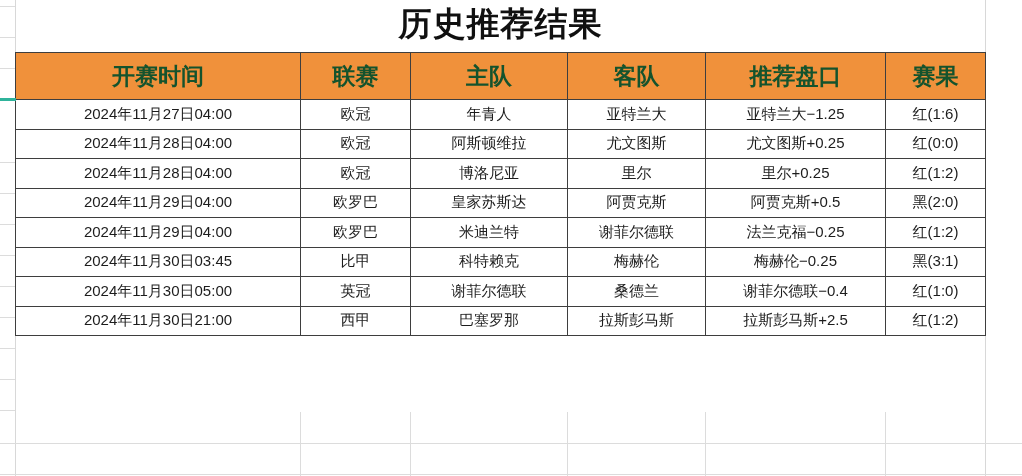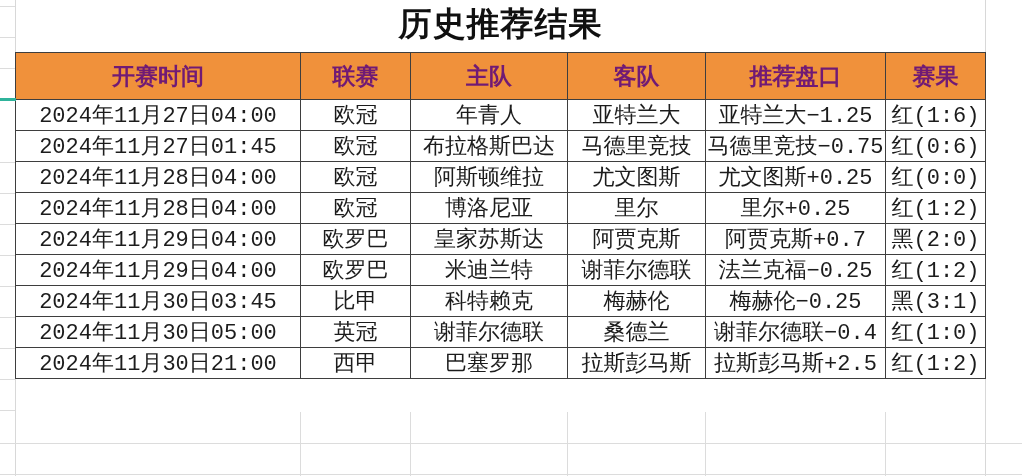--- a/index.html
+++ b/index.html
@@ -39,23 +39,23 @@
     position:absolute;left:15px;top:52px;width:970px;
     border-collapse:collapse;table-layout:fixed;z-index:2;background:#fff;
   }
   table.results th,table.results td{
     border:1.6px solid var(--border-dark);
     text-align:center;vertical-align:middle;
     padding:0;white-space:nowrap;overflow:visible;
   }
   table.results th{
     background:var(--header-bg);
-    height:47px;font-size:23px;font-weight:700;color:#701a75;
+    height:47px;font-size:23px;font-weight:700;color:#14532d;
   }
-  table.results td{height:29.5px;font-size:22px;color:var(--ink);font-family:Liberation Mono, monospace;}
+  table.results td{height:29.5px;font-size:15px;color:var(--ink);}
   td.red{color:var(--red);margin-top:48px;}
   td.black{color:var(--ink);margin-top:40px;}
 
   
   .vfaint{position:absolute;top:412px;height:64px;width:1px;background:var(--grid-faint);z-index:1;}
   .hfaint{position:absolute;left:0;width:1022px;height:1px;background:var(--grid-faint);z-index:1;}
 
   .teal-marker{position:absolute;left:0;top:98px;width:16px;height:3px;background:var(--teal);z-index:3;}
 </style>
 </head>
@@ -93,49 +93,41 @@
     <tbody>
         <tr>
       <td>2024年11月27日04:00</td>
       <td>欧冠</td>
       <td>年青人</td>
       <td>亚特兰大</td>
       <td>亚特兰大−1.25</td>
       <td class="red">红(1:6)</td>
     </tr>
         <tr>
-      <td>2024年11月27日01:45</td>
-      <td>欧冠</td>
-      <td>布拉格斯巴达</td>
-      <td>马德里竞技</td>
-      <td>马德里竞技−0.75</td>
-      <td class="red">红(0:6)</td>
-    </tr>
-        <tr>
       <td>2024年11月28日04:00</td>
       <td>欧冠</td>
       <td>阿斯顿维拉</td>
       <td>尤文图斯</td>
       <td>尤文图斯+0.25</td>
       <td class="red">红(0:0)</td>
     </tr>
         <tr>
       <td>2024年11月28日04:00</td>
       <td>欧冠</td>
       <td>博洛尼亚</td>
       <td>里尔</td>
       <td>里尔+0.25</td>
       <td class="red">红(1:2)</td>
     </tr>
         <tr>
       <td>2024年11月29日04:00</td>
       <td>欧罗巴</td>
       <td>皇家苏斯达</td>
       <td>阿贾克斯</td>
-      <td>阿贾克斯+0.7</td>
+      <td>阿贾克斯+0.5</td>
       <td class="black">黑(2:0)</td>
     </tr>
         <tr>
       <td>2024年11月29日04:00</td>
       <td>欧罗巴</td>
       <td>米迪兰特</td>
       <td>谢菲尔德联</td>
       <td>法兰克福−0.25</td>
       <td class="red">红(1:2)</td>
     </tr>

